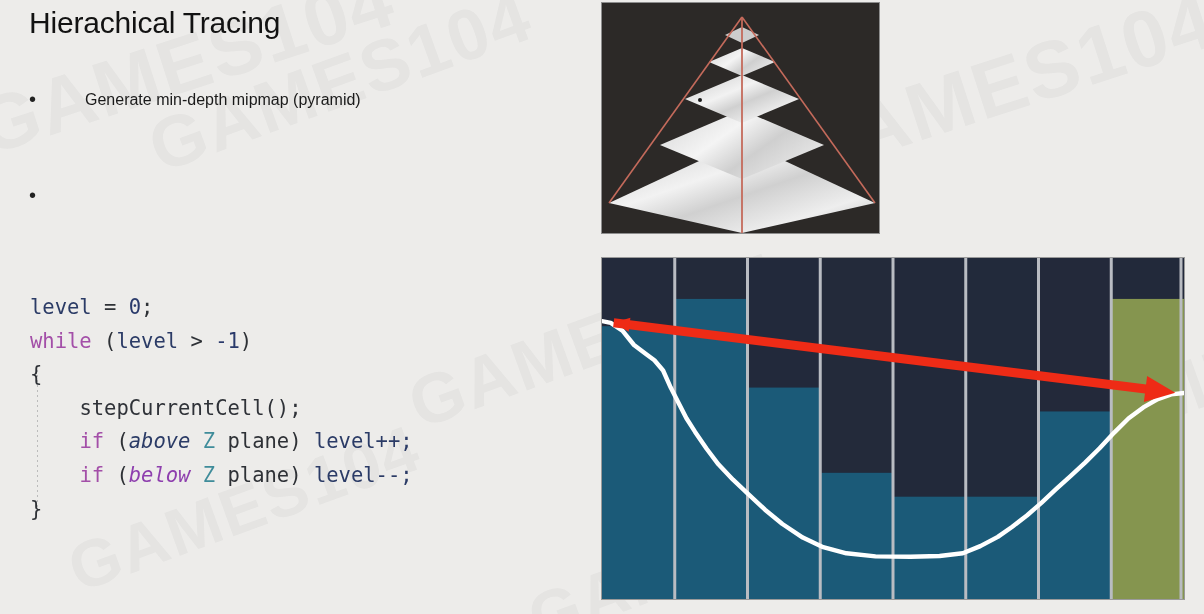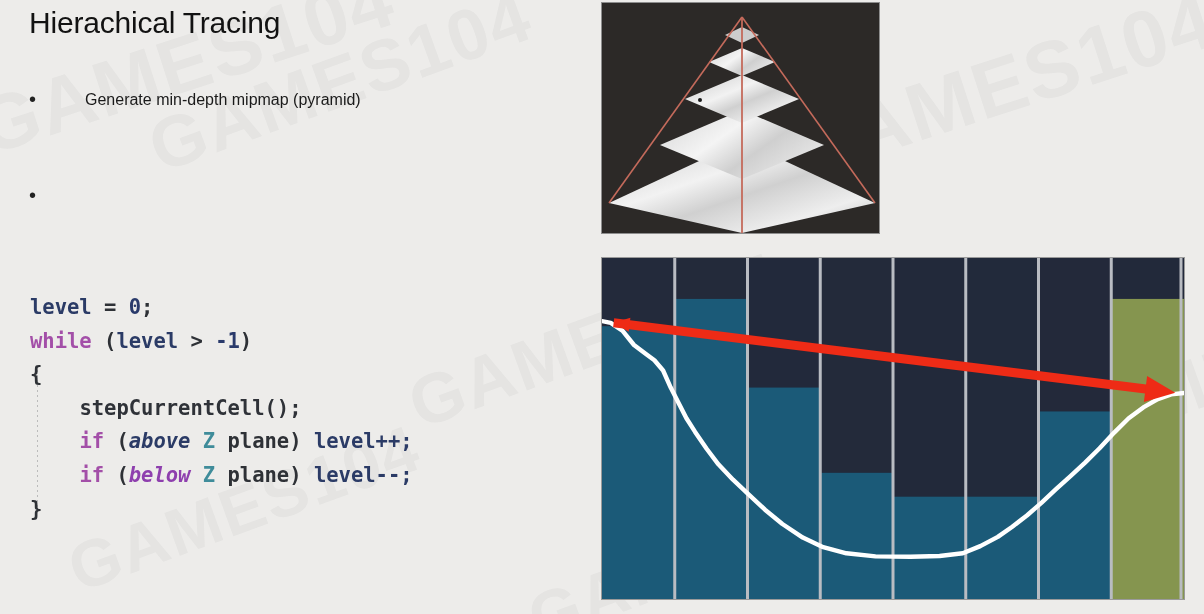--- a/index.html
+++ b/index.html
@@ -37,21 +37,21 @@
   .bullet-text{font-size:16px;line-height:24px;color:#1a1a1a;margin-left:38px;}
   #bullet0{top:88px;}
   #bullet1{top:184px;}
 
   
   #code{
     position:absolute;left:30px;top:291px;
     font-family:"DejaVu Sans Mono", monospace;
     font-size:20.5px;line-height:33.6px;white-space:pre;
   }
-  #code .ln{display:block;height:33.6px;font-weight:bold;}
+  #code .ln{display:block;height:33.6px;}
   .indent-guide{
     position:absolute;left:37px;top:370px;width:1px;height:138px;
     background:repeating-linear-gradient(to bottom,#bbb 0 2px,transparent 2px 5px);
   }
 
   
   #pyramid-figure{
     position:absolute;left:601px;top:2px;width:279px;height:232px;
     background:#2c2927;border:1px solid #8d8d8d;box-sizing:border-box;overflow:hidden;
   }

